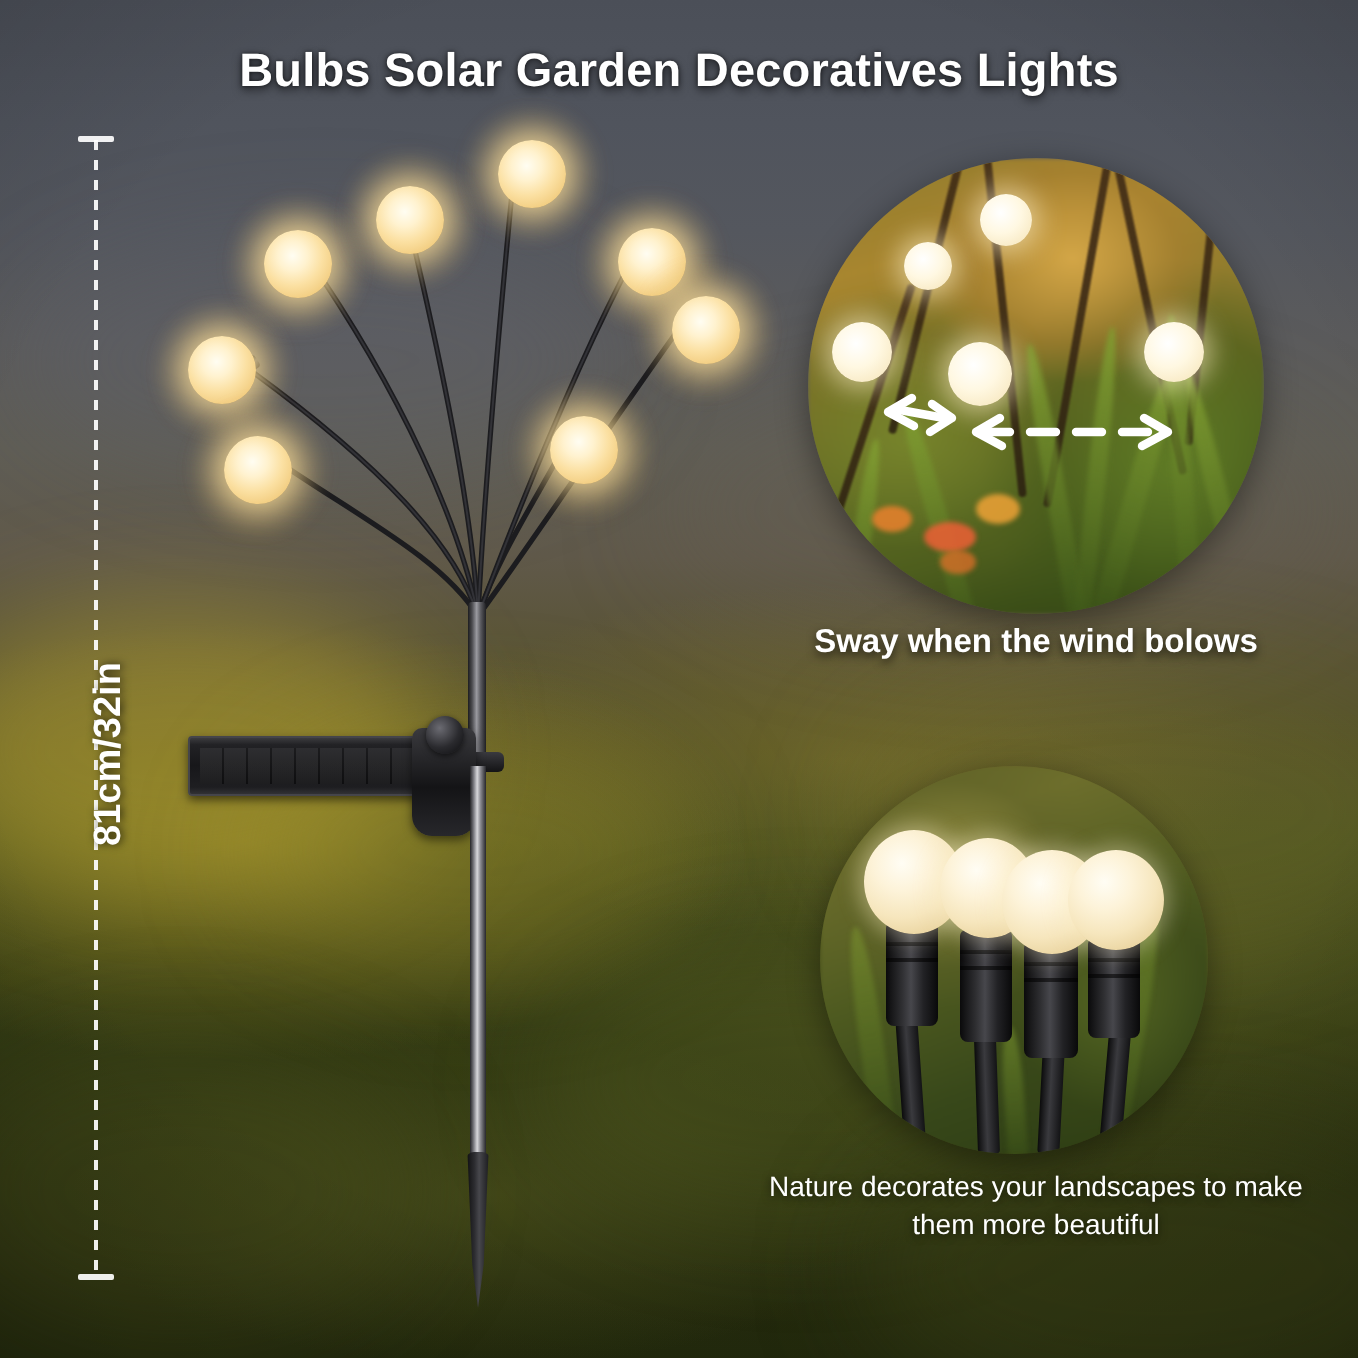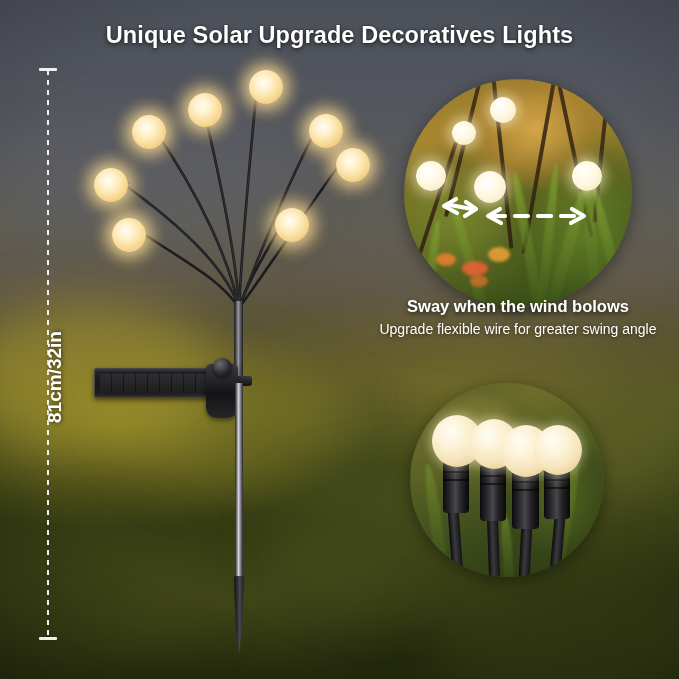--- a/index.html
+++ b/index.html
@@ -219,40 +219,40 @@
   .cap h3{
     font-size:16.5px; font-weight:bold; color:#ffffff;
     text-shadow:0 2px 5px rgba(0,0,0,.65);
     line-height:1.25;
   }
   .cap p{
     font-size:14px; color:#ffffff; line-height:1.35;
     text-shadow:0 1px 4px rgba(0,0,0,.6);
     margin-top:3px;
   }
-  .cap-top{ top:296px; }
+  .cap-top{ top:311px; }
   .cap-bot{ top:581px; }
 </style>
 </head>
 <body>
 
 <div id="stage">
 
   <div class="bg-base"></div>
   <div class="bg-blob b7"></div>
   <div class="bg-blob b8"></div>
   <div class="bg-blob b1"></div>
   <div class="bg-blob b2"></div>
   <div class="bg-blob b3"></div>
   <div class="bg-blob b4"></div>
   <div class="bg-blob b5"></div>
   <div class="bg-blob b6"></div>
   <div class="vig"></div>
 
-  <div class="title">Unique Solar Upgrade Decoratives Lights</div>
+  <div class="title">Bulbs Solar Garden Decoratives Lights</div>
 
   <div class="measure">
     <div class="m-cap top"></div>
     <div class="m-line"></div>
     <div class="m-cap bot"></div>
     <div class="m-label">81cm/32in</div>
   </div>
 
   <div class="product">
 
@@ -405,19 +405,19 @@
       <div class="bb-rod" style="left:142px; top:132px; width:11px; height:60px; transform:rotate(5deg);"></div>
       <div class="bb-cap" style="left:134px; top:86px;  width:26px; height:50px;"></div>
       <div class="bb-ring" style="left:134px; top:96px;  width:26px;"></div>
       <div class="bb-ring" style="left:134px; top:104px; width:26px;"></div>
       <div class="bb-glass" style="left:124px; top:42px;  width:48px; height:50px;"></div>
     </div>
   </div>
 
   <div class="cap cap-top">
     <h3>Sway when the wind bolows</h3>
-    <p>Upgrade flexible wire for greater swing angle</p>
   </div>
 
   <div class="cap cap-bot">
+    <p>Nature decorates your landscapes to make them more beautiful</p>
   </div>
 
 </div>
 
 </body></html>

